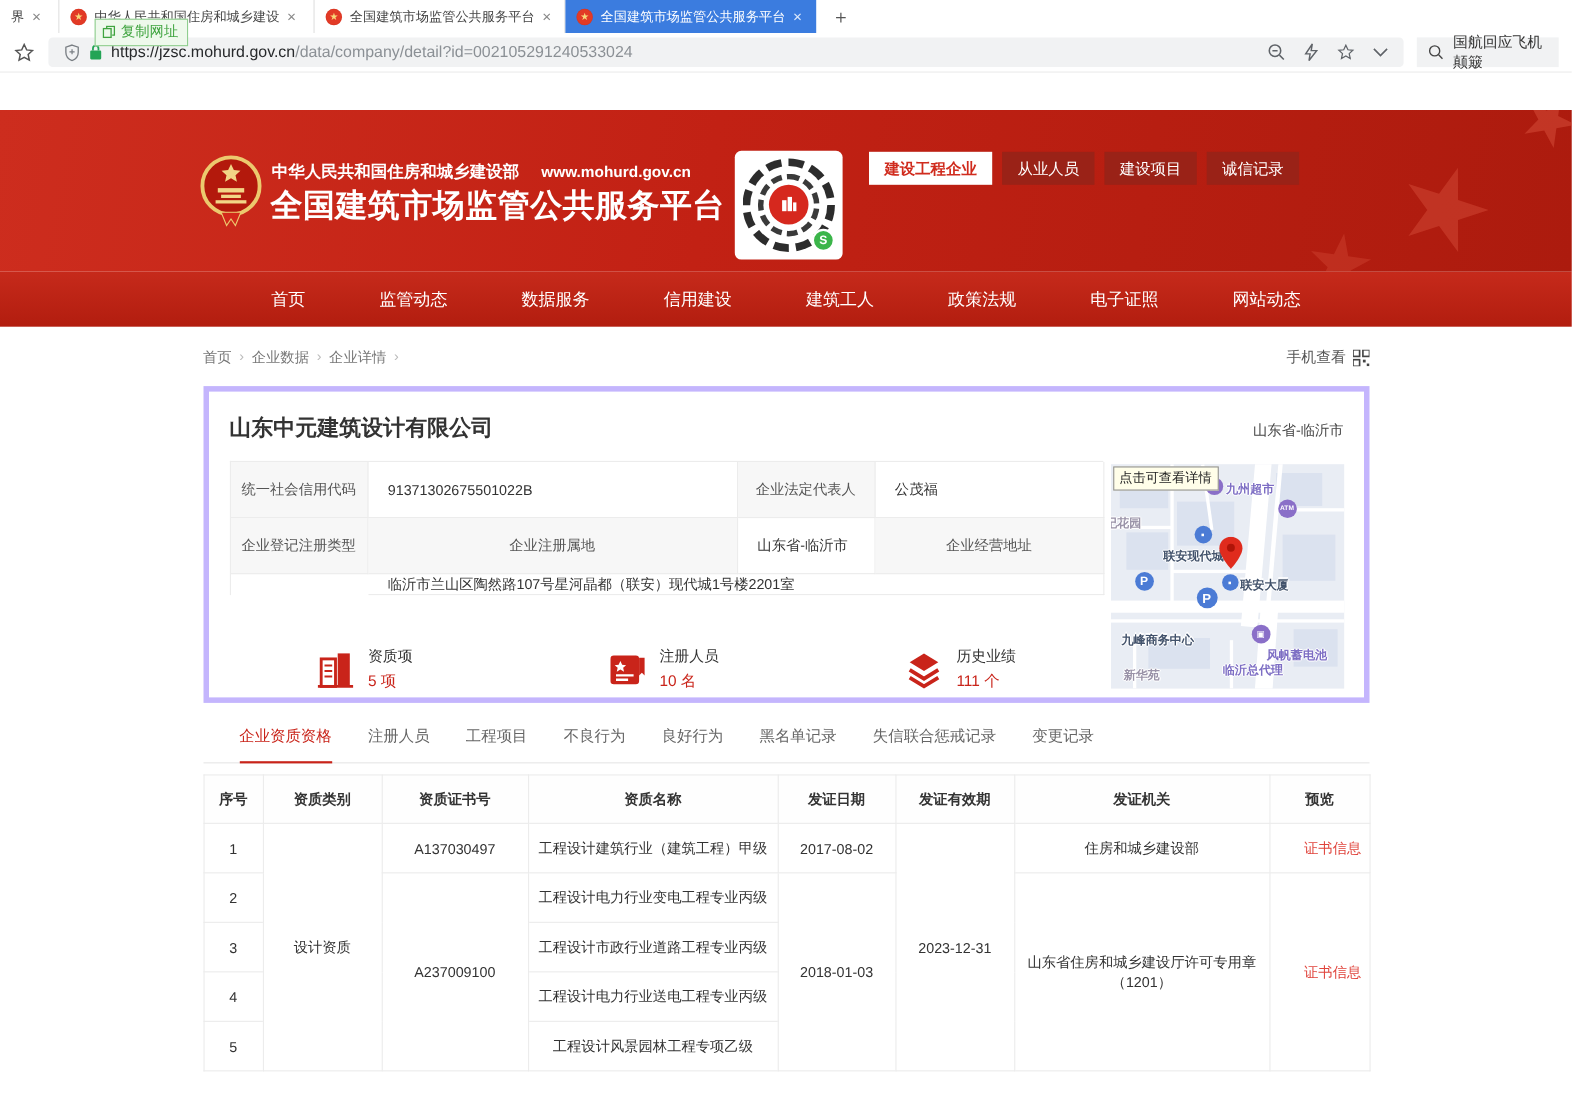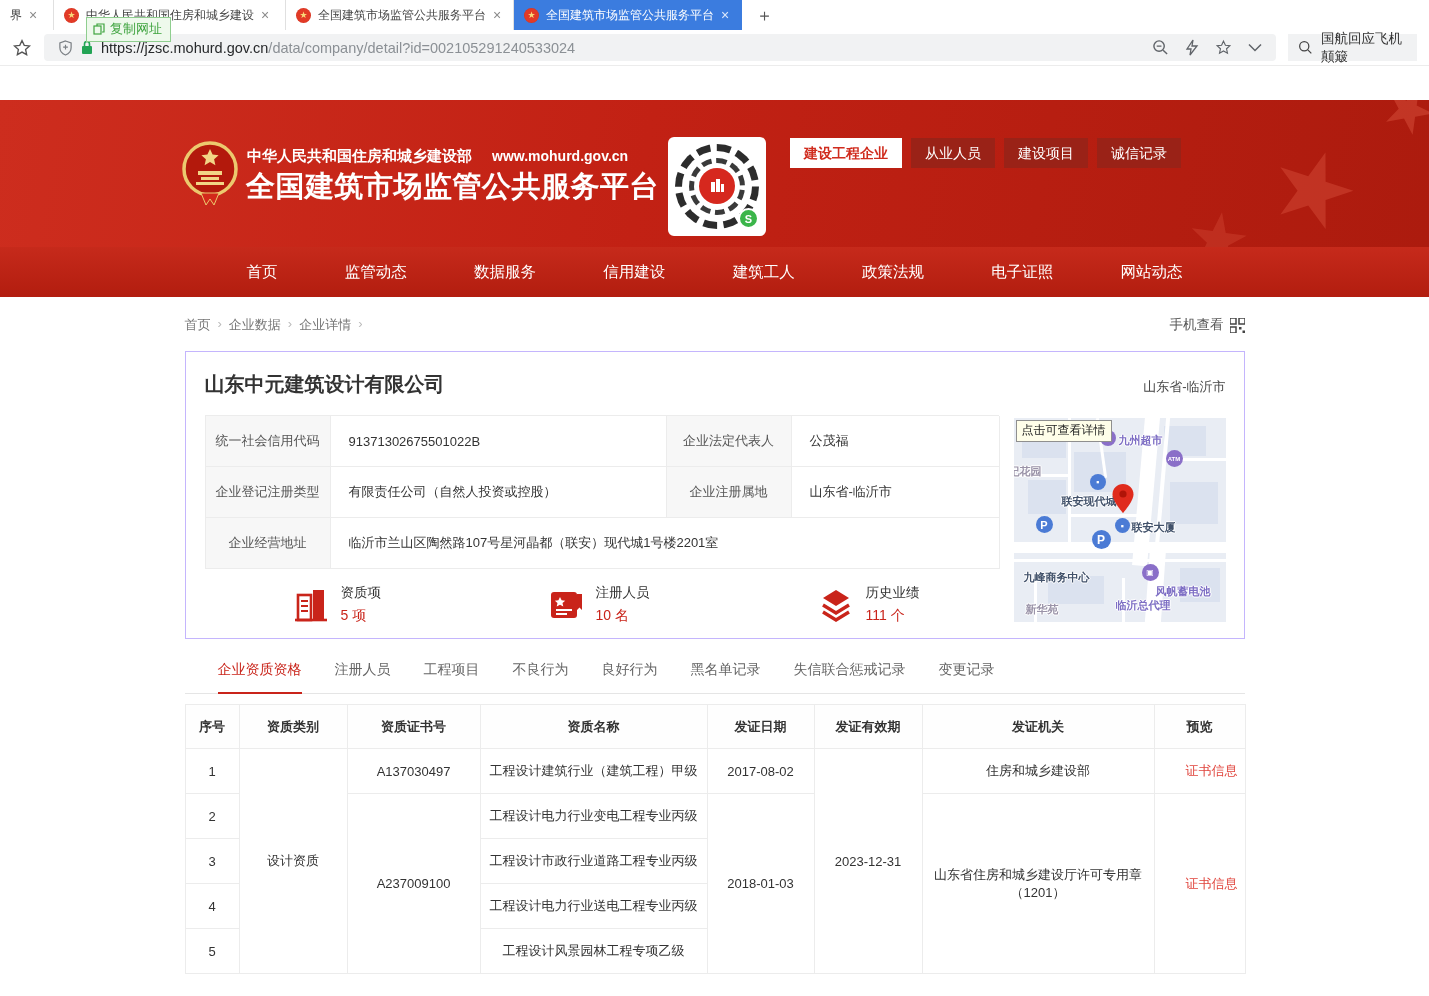--- a/index.html
+++ b/index.html
@@ -54,21 +54,21 @@
 
   .container { width:1060px; margin:0 auto; }
 
   
   .crumb-row { display:flex; justify-content:space-between; align-items:center; padding:19px 0 13px; font-size:13px; }
   .crumbs { display:flex; gap:7px; color:#bbb; }
   .crumb { color:#777; cursor:pointer; }
   .mobile-view { display:flex; align-items:center; gap:6px; color:#555; font-size:13.5px; }
 
   
-  .company-card { border:1px solid #c4b5fd; height:288px; position:relative; margin-top:4px; }
+  .company-card { border:5px solid #c4b5fd; height:288px; position:relative; margin-top:4px; }
   .company-name { position:absolute; left:19px; top:19px; font-size:20px; font-weight:bold; color:#333; margin:0; }
   .company-region { position:absolute; right:18px; top:26px; font-size:13px; color:#444; }
   .igrid { position:absolute; left:19px; top:63px; width:794px; display:grid;
     grid-template-columns:125px 336px 125px 208px; grid-auto-rows:auto; border-top:1px solid #ececec; border-left:1px solid #ececec; }
   .igrid > div { border-right:1px solid #ececec; border-bottom:1px solid #ececec; font-size:13px; display:flex; align-items:center; }
   .icell-label { background:#f7f7f7; justify-content:center; color:#555; height:51px; text-align:center; }
   .icell-value { padding:0 18px; color:#333; }
   .span3 { grid-column:2 / 5; }
   .stat { position:absolute; display:flex; align-items:center; gap:11px; }
   .stat-label { font-size:13.5px; color:#333; }
@@ -279,29 +279,28 @@
       <h1 class="company-name">山东中元建筑设计有限公司</h1>
       <div class="company-region">山东省-临沂市</div>
 
       <div class="igrid">
         <div class="icell-label">统一社会信用代码</div>
         <div class="icell-value">91371302675501022B</div>
         <div class="icell-label">企业法定代表人</div>
         <div class="icell-value">公茂福</div>
 
         <div class="icell-label">企业登记注册类型</div>
-        <div class="icell-value">有限责任公司（自然人投资或控股）</div>
         <div class="icell-label">企业注册属地</div>
         <div class="icell-value">山东省-临沂市</div>
 
         <div class="icell-label">企业经营地址</div>
         <div class="icell-value span3">临沂市兰山区陶然路107号星河晶都（联安）现代城1号楼2201室</div>
       </div>
 
-      <div class="stat" style="left:106px;top:232px;justify-content:center;">
+      <div class="stat" style="left:96px;top:232px;justify-content:center;">
         <span class="icon-svg">
           <svg width="38" height="38" viewBox="0 0 38 38">
               <rect x="6" y="9" width="13" height="25" fill="none" stroke="#c9241a" stroke-width="2.6"></rect>
               <path d="M9 15h7M9 20h7M9 25h7" stroke="#c9241a" stroke-width="2"></path>
               <rect x="21" y="4" width="11" height="30" fill="#c9241a"></rect>
               <path d="M3 34h32" stroke="#c9241a" stroke-width="2.6"></path>
             </svg>
         </span>
         <span>
           <div class="stat-label">资质项</div>

